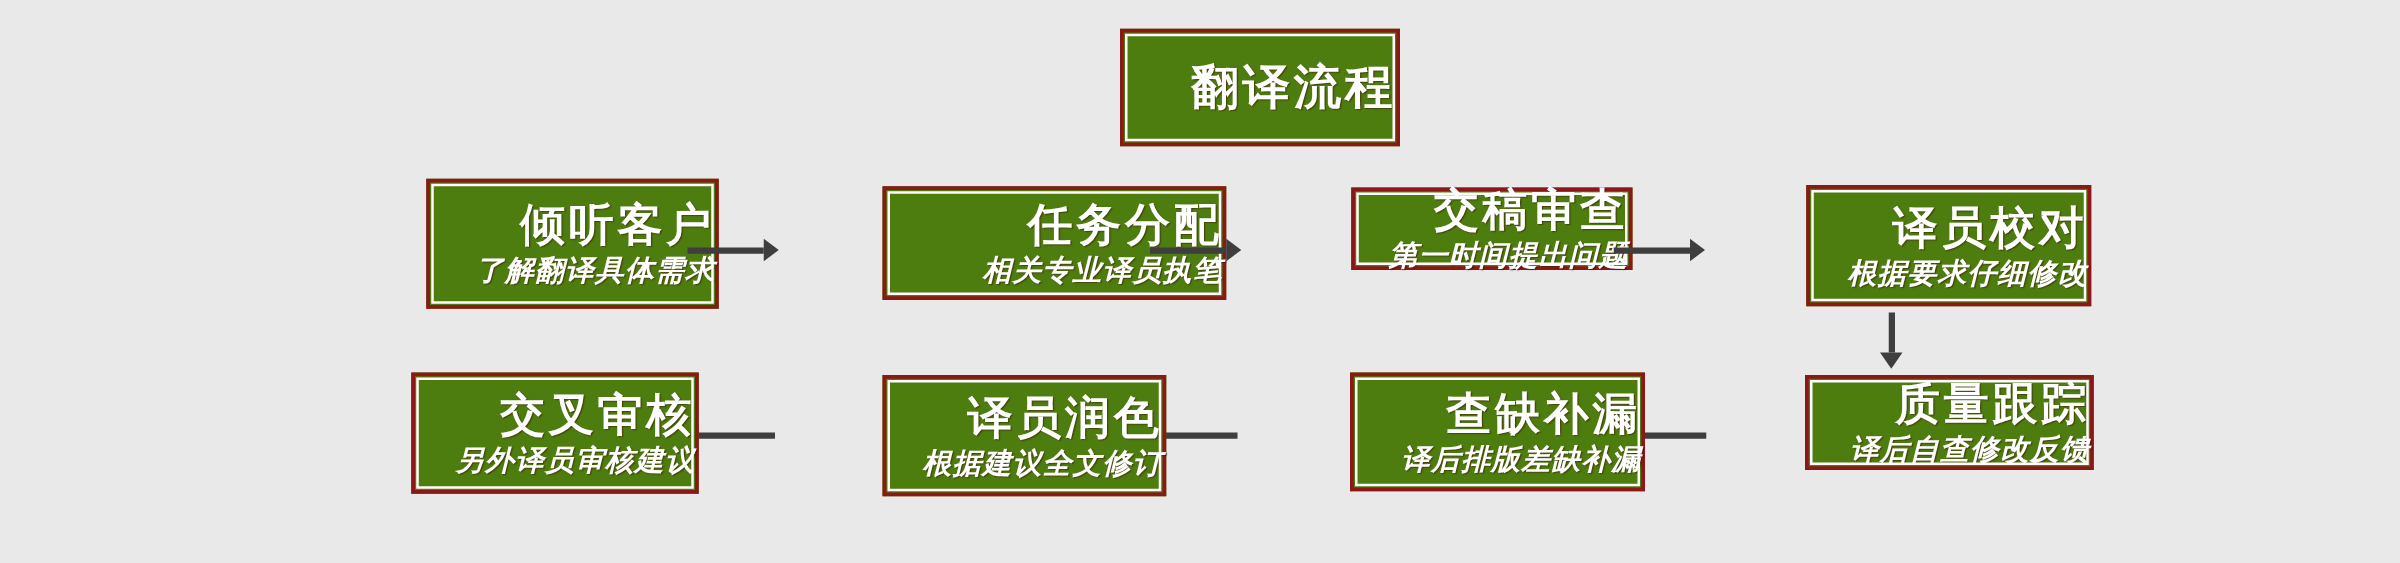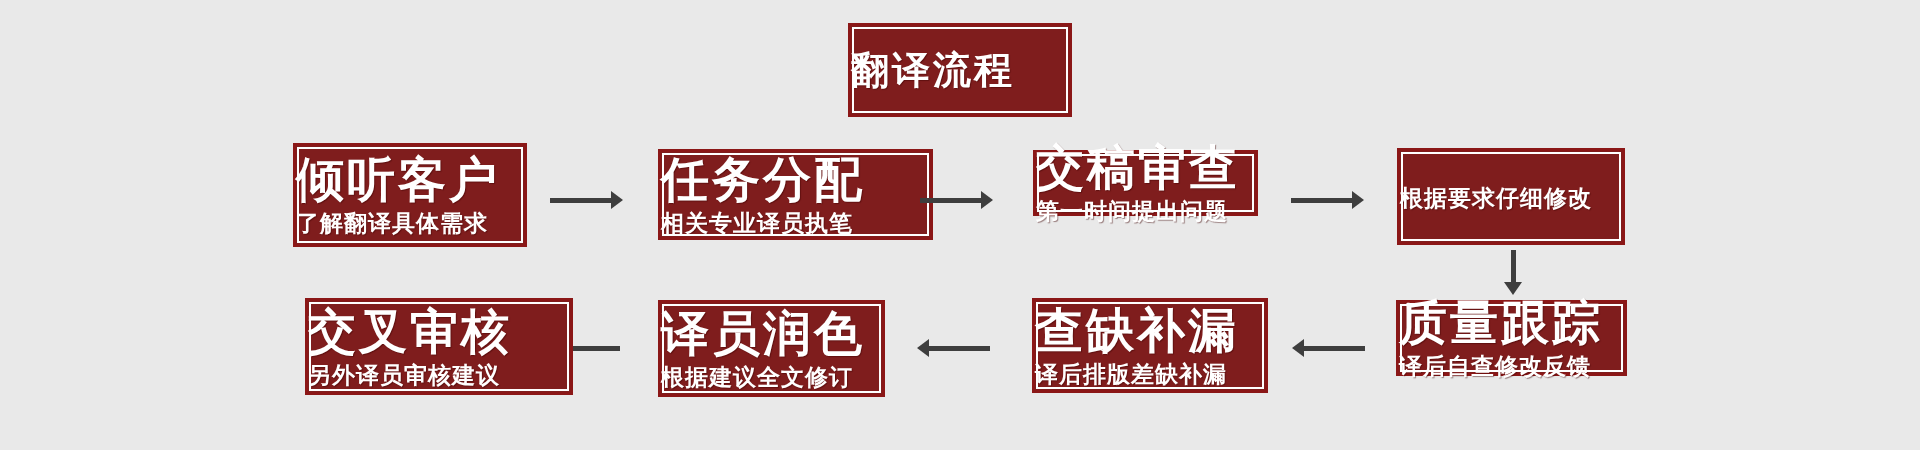--- a/index.html
+++ b/index.html
@@ -13,56 +13,58 @@
   .canvas {
     position: relative;
     width: 1920px;
     height: 450px;
     background: #E9E9E9;
     overflow: hidden;
   }
   .flow-box {
     position: absolute;
     box-sizing: border-box;
-    background: #7f1d1d;
+    background: #4d7c0f;
     border: 3px solid #8B1717;
     display: flex;
     flex-direction: column;
-    align-items: flex-start;
+    align-items: flex-end;
     justify-content: center;
     text-align: center;
+    margin-left: 48px;
   }
   .flow-box::before {
     content: "";
     position: absolute;
     inset: 1px;
     border: 2px solid #FFFFFF;
     pointer-events: none;
   }
   .box-title {
     color: #FFFFFF;
-    font-size: 48px;
+    font-size: 36px;
     font-weight: bold;
     line-height: 1.12;
     letter-spacing: 3px;
     text-shadow: 1px 1px 1px rgba(60,0,0,0.45);
     white-space: nowrap;
   }
   .title-box .box-title {
     font-size: 38px;
   }
   .box-subtitle {
     color: #FFFFFF;
     font-size: 23px;
     font-weight: bold;
     line-height: 1.15;
     letter-spacing: 1px;
     margin-top: 3px;
     text-shadow: 1px 1px 1px rgba(60,0,0,0.45);
     white-space: nowrap;
+    font-style: italic;
   }
   .arrow {
     position: absolute;
   }
   .arrow .shaft {
     position: absolute;
     background: #3E3E3E;
   }
   .arrow .head {
     position: absolute;
@@ -127,20 +129,21 @@
     <div class="box-title">交稿审查</div>
     <div class="box-subtitle">第一时间提出问题</div>
   </div>
 
   <div class="arrow arrow-right" style="left:1291px;top:191px">
     <div class="shaft"></div>
     <div class="head"></div>
   </div>
 
   <div class="flow-box" style="left:1397px;top:148px;width:228px;height:97px">
+    <div class="box-title">译员校对</div>
     <div class="box-subtitle">根据要求仔细修改</div>
   </div>
 
   <div class="arrow arrow-down" style="left:1504px;top:250px">
     <div class="shaft"></div>
     <div class="head"></div>
   </div>
 
   <div class="flow-box" style="left:1396px;top:300px;width:231px;height:76px">
     <div class="box-title">质量跟踪</div>
@@ -165,18 +168,18 @@
   <div class="flow-box" style="left:658px;top:300px;width:227px;height:97px">
     <div class="box-title">译员润色</div>
     <div class="box-subtitle">根据建议全文修订</div>
   </div>
 
   <div class="arrow arrow-left" style="left:547px;top:339px">
     <div class="shaft"></div>
     <div class="head"></div>
   </div>
 
-  <div class="flow-box" style="left:305px;top:298px;width:268px;height:97px">
+  <div class="flow-box" style="left:281px;top:298px;width:230px;height:97px">
     <div class="box-title">交叉审核</div>
     <div class="box-subtitle">另外译员审核建议</div>
   </div>
 
 </div>
 
 </body></html>

